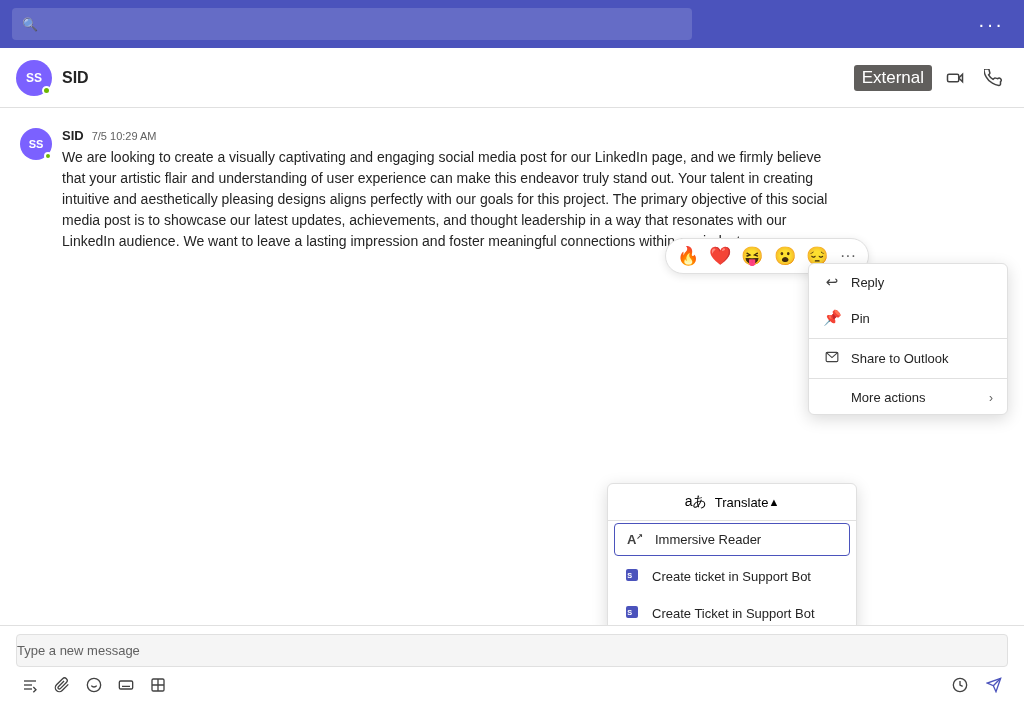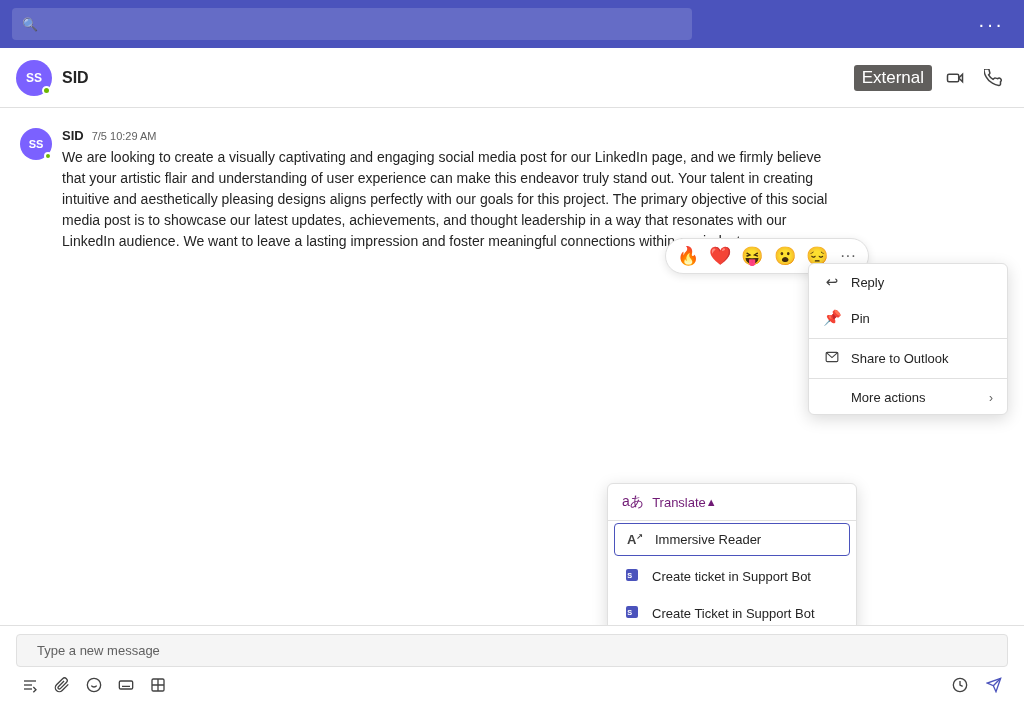--- a/index.html
+++ b/index.html
@@ -220,24 +220,24 @@
       border: 1px solid #e0e0e0;
       border-radius: 6px;
       box-shadow: 0 4px 16px rgba(0,0,0,0.15);
       width: 250px;
       z-index: 30;
       overflow: hidden;
     }
     .ctx-sub-top {
       display: flex;
       align-items: center;
-      justify-content: flex-start;
+      justify-content: center;
       padding: 9px 14px;
       font-size: 13px;
-      color: #701a75;
+      color: #000000;
       cursor: pointer;
       border-bottom: 1px solid #e0e0e0;
     }
     .ctx-sub-item {
       display: flex;
       align-items: center;
       gap: 10px;
       padding: 9px 14px;
       font-size: 13px;
       color: #242424;
@@ -269,21 +269,21 @@
       padding: 8px 16px;
       display: flex;
       flex-direction: column;
       gap: 6px;
     }
     .input-box {
       flex: 1;
       background: #f5f5f5;
       border: 1px solid #e0e0e0;
       border-radius: 4px;
-      padding: 8px 20px;
+      padding: 8px 0;
       font-size: 13px;
       color: #616161;
       display: flex;
       align-items: center;
     }
     .input-toolbar {
       display: flex;
       align-items: center;
       gap: 4px;
     }

